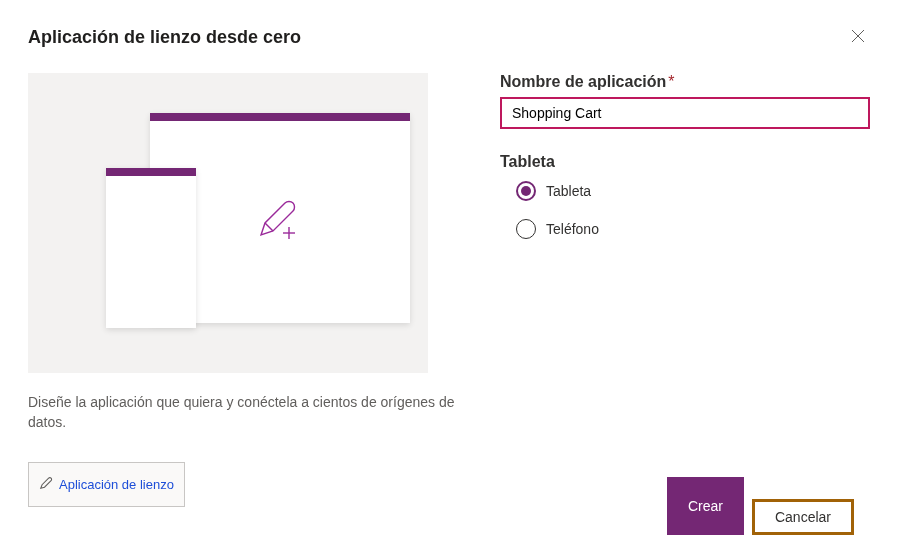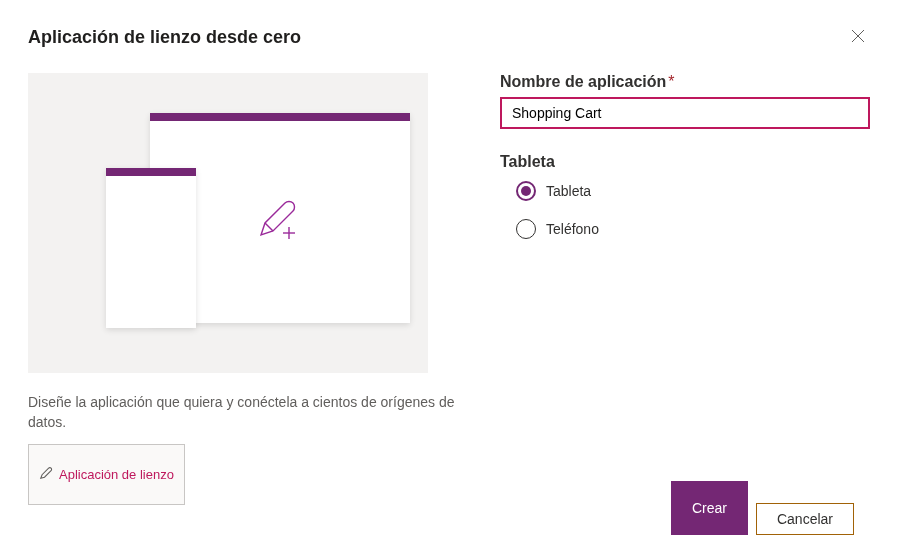--- a/index.html
+++ b/index.html
@@ -79,26 +79,26 @@
     .desc-text {
       margin-top: 20px;
       font-size: 14px;
       color: #605e5c;
       line-height: 1.4;
     }
     .tag {
       display: inline-flex;
       align-items: center;
       gap: 6px;
-      margin-top: 12px;
-      padding: 21px 10px;
+      margin-top: 30px;
+      padding: 13px 10px;
       border: 1px solid #c8c6c4;
       background: #faf9f8;
       font-size: 13px;
-      color: #be185d;
+      color: #1d4ed8;
     }
     .tag svg { width: 14px; height: 14px; }
     .right-col {
       flex: 1;
     }
     .field-label {
       font-size: 16px;
       font-weight: 600;
       color: #323130;
       margin-bottom: 6px;
@@ -161,21 +161,21 @@
       cursor: pointer;
     }
     .btn-primary {
       background: #742774;
       color: #fff;
       border: 1px solid #742774;
     }
     .btn-secondary {
       background: #fff;
       color: #323130;
-      border: 1px solid #a16207;
+      border: 3px solid #a16207;
       margin-top: 22px;
     }
   </style>
 </head>
 <body>
 
 <div class="dialog-header">
   <h1 class="dialog-title">Aplicación de lienzo desde cero</h1>
   <button class="close-btn">
     <span>

